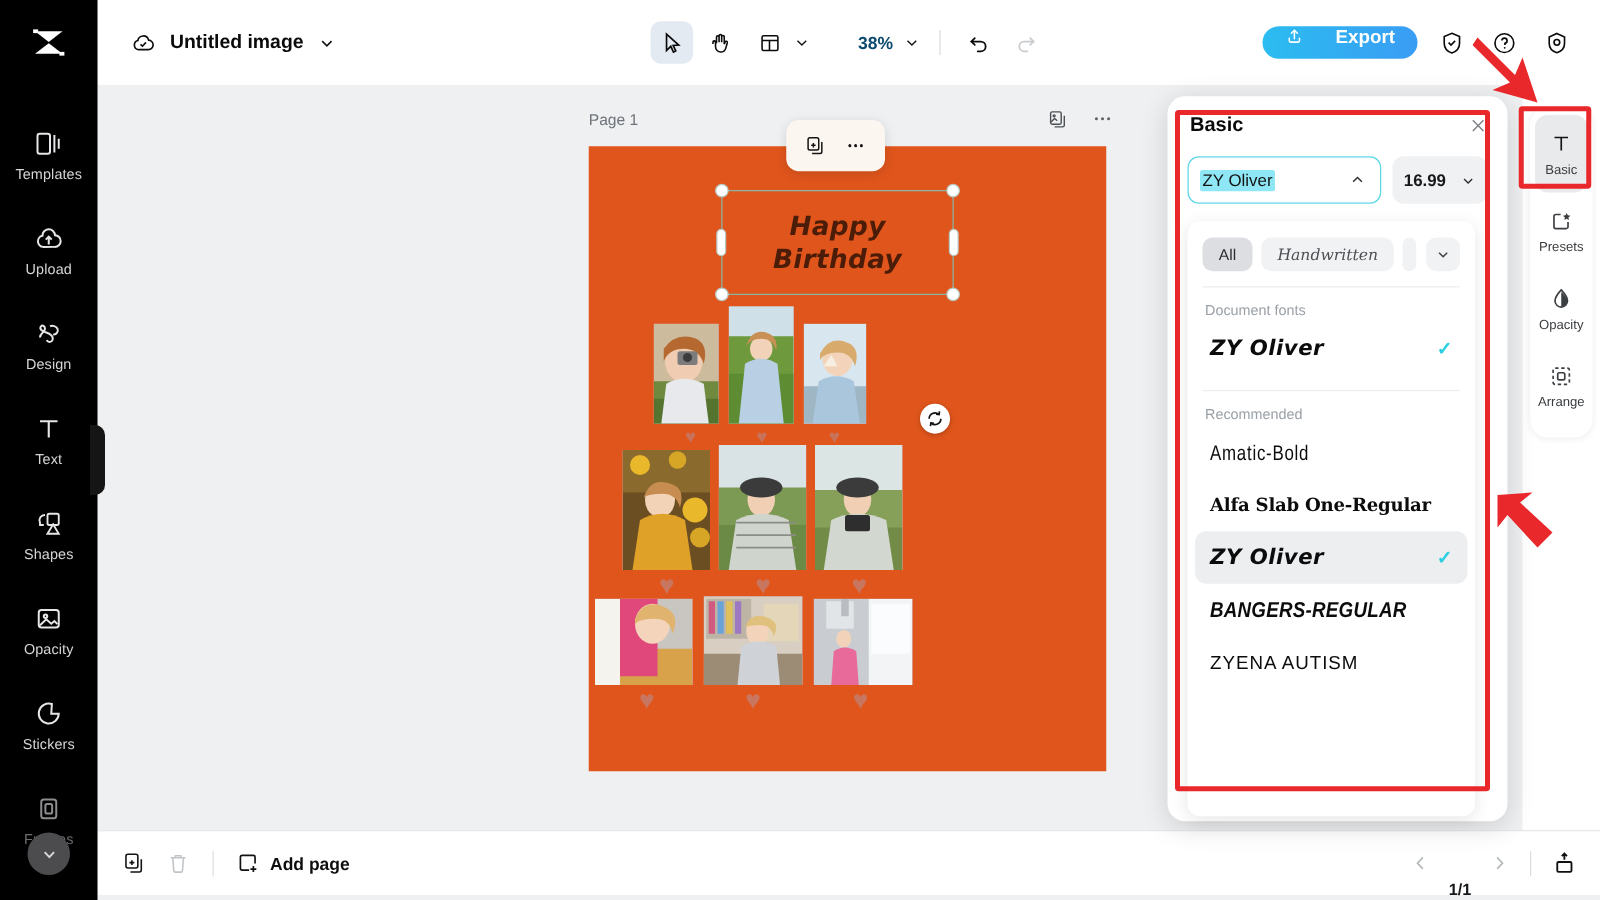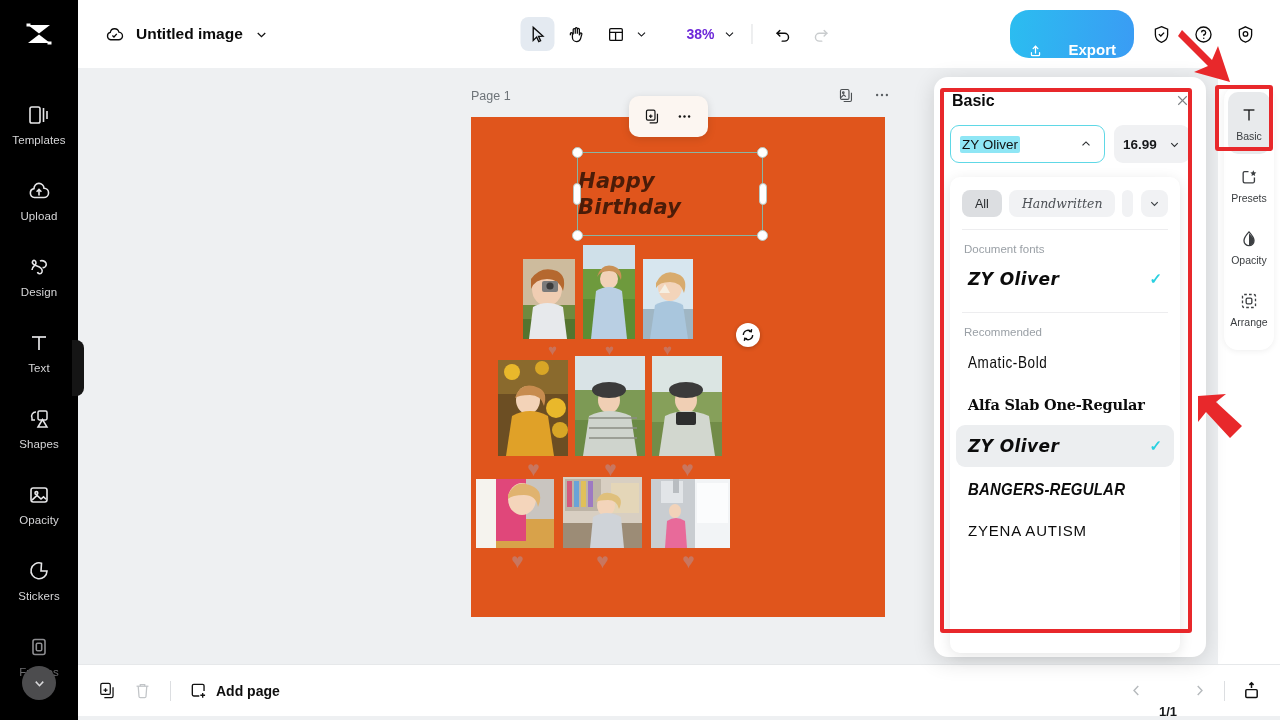--- a/index.html
+++ b/index.html
@@ -53,30 +53,30 @@
   #center-tools {
     position: absolute; left: 50%; transform: translateX(-50%);
     display: flex; align-items: center; gap: 4px;
   }
   .tool-btn {
     width: 34px; height: 34px; border-radius: 8px;
     display: flex; align-items: center; justify-content: center; cursor: pointer;
   }
   .tool-btn.active { background: #e4eaf1; }
   .combo { display: flex; align-items: center; gap: 2px; cursor: pointer; padding: 0 2px;}
-  #zoom-val { font-size: 14px; font-weight: 600; color: #6d28d9; padding: 0 6px; margin-left: 24px; }
+  #zoom-val { font-size: 14px; font-weight: 600; color: #0c4a6e; padding: 0 6px; margin-left: 24px; }
   .vsep { width: 1px; height: 20px; background: #dcdee1; margin: 0 9px; }
   #right-tools {
     position: absolute; right: 20px; display: flex; align-items: center; gap: 12px;
   }
   #export-btn {
-    height: 48px; padding: 0 18px; border-radius: 19px;
+    height: 26px; padding: 0 18px; border-radius: 19px;
     background: linear-gradient(95deg,#2bbdf0 0%,#3a9cf4 100%);
     color: #fff; font-size: 15px; font-weight: 600;
-    display: flex; align-items: flex-end; gap: 25px; cursor: pointer; border: none;
+    display: flex; align-items: flex-start; gap: 25px; cursor: pointer; border: none;
   }
   .round-ico { width: 30px; height: 30px; display: flex; align-items: center; justify-content: center; cursor: pointer; }
 
   
   #workspace {
     position: absolute; left: 78px; top: 68px; right: 0; bottom: 52px;
     background: #eef0f2; overflow: hidden;
   }
   #page-label {
     position: absolute; left: 393px; top: 21px;
@@ -100,21 +100,21 @@
     padding: 0 8px; z-index: 6;
   }
   #float-toolbar .ft { cursor: pointer; display: flex; }
   
   #sel-box {
     position: absolute; left: 499px; top: 84px; width: 186px; height: 84px;
     border: 1.6px solid #88b5a4; z-index: 5;
   }
   #sel-text {
     position: absolute; inset: 0; display: flex; flex-direction: column;
-    align-items: flex-start; justify-content: center; gap: 1px;
+    align-items: center; justify-content: center; gap: 1px;
     color: #4b1c08; font-style: italic; font-weight: bold;
     font-size: 21px; letter-spacing: .3px; line-height: 1.15;
     font-family: "DejaVu Sans", sans-serif;
   }
   .h-corner {
     position: absolute; width: 11px; height: 11px; border-radius: 50%;
     background: #fff; border: 1px solid #b9c7c2;
   }
   .h-corner.tl { left: -6px; top: -6px; }
   .h-corner.tr { right: -6px; top: -6px; }

